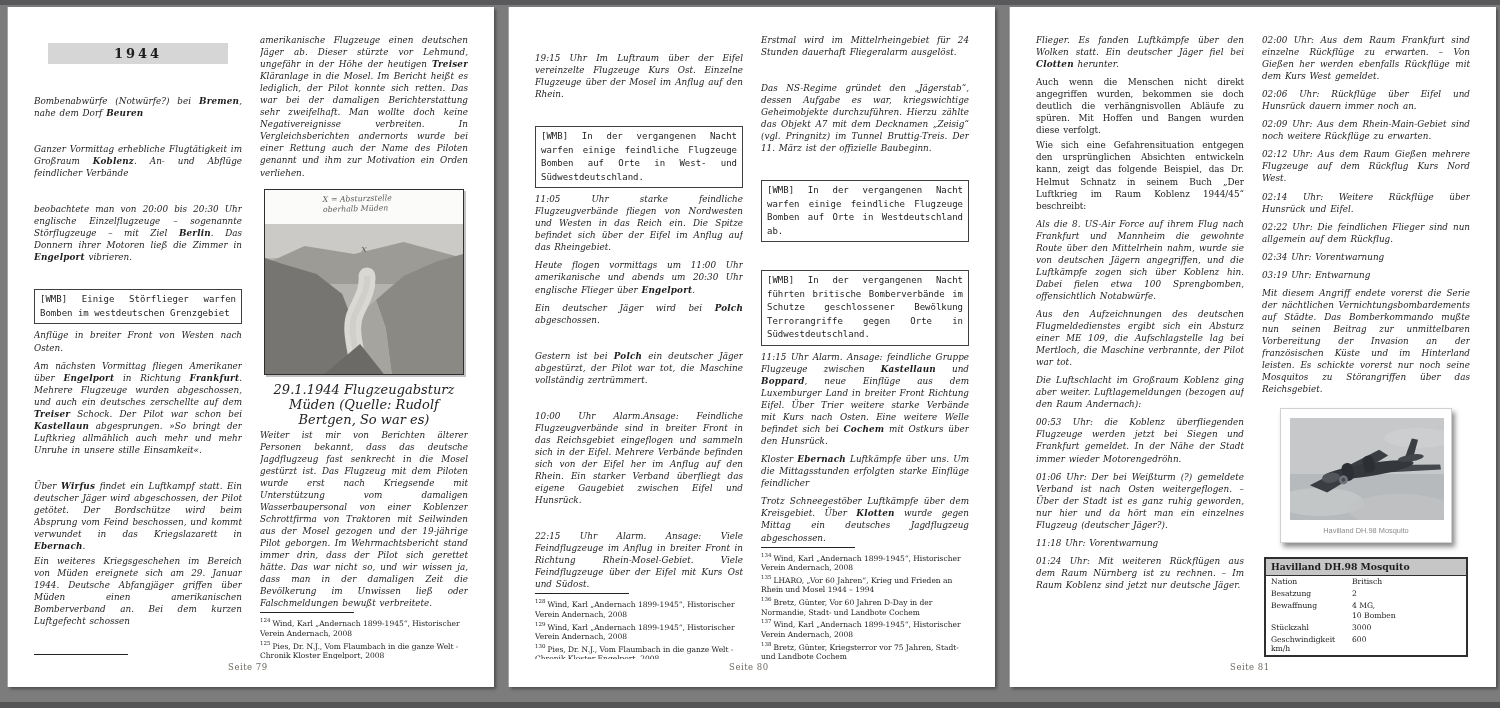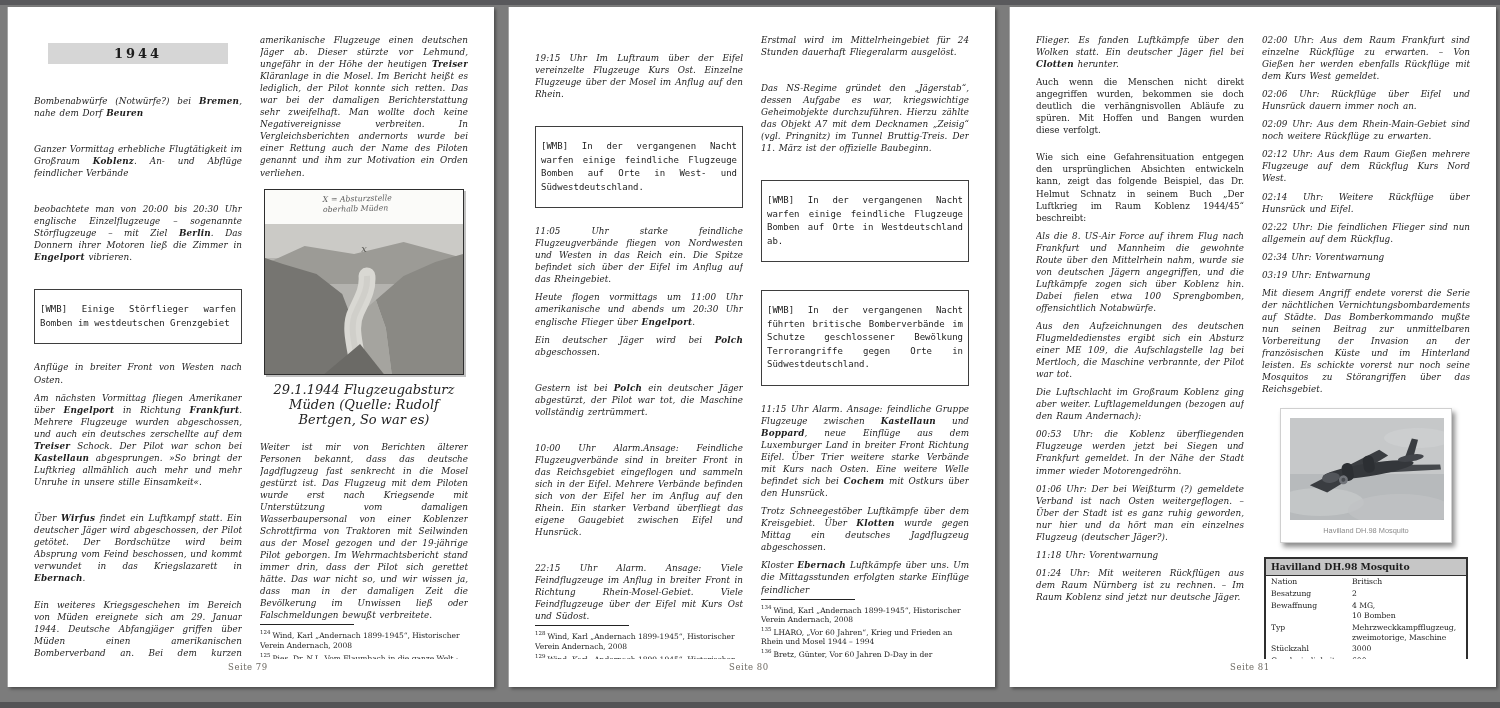--- a/index.html
+++ b/index.html
@@ -27,25 +27,25 @@
   .h{
     text-align:center;font-weight:bold;font-size:10px;margin:13px 0 5px 0;
     white-space:nowrap;overflow:hidden;
   }
   .h.hi{font-style:italic;}
   .p{
     font-size:8.8px;line-height:1.37;text-align:justify;font-style:italic;
     margin:3px 0;word-spacing:1px;
   }
   .p.u{font-style:normal;}
-  .p.mt{margin-top:12px;}
+  .p.mt{margin-top:0;}
   .p b{letter-spacing:.2px;}
   .wmb{
     font-family:"DejaVu Sans Mono", monospace;font-size:9px;line-height:1.5;
-    border:1px solid #3e3e3e;padding:13px 5px;margin:5px 0;text-align:justify;
+    border:1px solid #3e3e3e;padding:3px 5px;margin:5px 0;text-align:justify;
     text-align-last:left;
   }
   .fns{
     margin-top:auto;padding-top:0;font-size:7.5px;line-height:1.32;
     font-style:normal;
   }
   .fns .rule{width:45%;border-top:1px solid #222;margin-bottom:4px;}
   .fn{margin:0 0 1px 0;text-align:left;}
   .fn sup{font-size:5.5px;margin-right:2px;}
   .cap{font-size:13px;font-style:italic;text-align:center;margin:5px 6px 2px 6px;color:#222;}
@@ -163,22 +163,22 @@
         </div>
         <div class="col">
           <div class="p">Erstmal wird im Mittelrheingebiet für 24 Stunden dauerhaft Fliegeralarm ausgelöst.</div>
           <div class="h hi"></div>
           <div class="p">Das NS-Regime gründet den „Jägerstab“, dessen Aufgabe es war, kriegswichtige Geheimobjekte durchzuführen. Hierzu zählte das Objekt A7 mit dem Decknamen „Zeisig“ (vgl. Pringnitz) im Tunnel Bruttig-Treis. Der 11. März ist der offizielle Baubeginn.</div>
           <div class="h"></div>
           <div class="wmb">[WMB] In der vergangenen Nacht warfen einige feindliche Flugzeuge Bomben auf Orte in Westdeutschland ab.</div>
           <div class="h"></div>
           <div class="wmb">[WMB] In der vergangenen Nacht führten britische Bomberverbände im Schutze geschlossener Bewölkung Terrorangriffe gegen Orte in Südwestdeutschland.</div>
           <div class="p mt">11:15 Uhr Alarm. Ansage: feindliche Gruppe Flugzeuge zwischen <b>Kastellaun</b> und <b>Boppard</b>, neue Einflüge aus dem Luxemburger Land in breiter Front Richtung Eifel. Über Trier weitere starke Verbände mit Kurs nach Osten. Eine weitere Welle befindet sich bei <b>Cochem</b> mit Ostkurs über den Hunsrück.</div>
+          <div class="p">Kloster <b>Ebernach</b> Luftkämpfe über uns. Um die Mittagsstunden erfolgten starke Einflüge feindlicher</div>
           <div class="p">Trotz Schneegestöber Luftkämpfe über dem Kreisgebiet. Über <b>Klotten</b> wurde gegen Mittag ein deutsches Jagdflugzeug abgeschossen.</div>
-          <div class="p">Kloster <b>Ebernach</b> Luftkämpfe über uns. Um die Mittagsstunden erfolgten starke Einflüge feindlicher</div>
           <div class="fns">
             <div class="rule"></div>
             <div class="fn"><sup>134</sup>Wind, Karl „Andernach 1899-1945“, Historischer Verein Andernach, 2008</div>
             <div class="fn"><sup>135</sup>LHARO, „Vor 60 Jahren“, Krieg und Frieden an Rhein und Mosel 1944 – 1994</div>
             <div class="fn"><sup>136</sup>Bretz, Günter, Vor 60 Jahren D-Day in der Normandie, Stadt- und Landbote Cochem</div>
             <div class="fn"><sup>137</sup>Wind, Karl „Andernach 1899-1945“, Historischer Verein Andernach, 2008</div>
             <div class="fn"><sup>138</sup>Bretz, Günter, Kriegsterror vor 75 Jahren, Stadt- und Landbote Cochem</div>
           </div>
         </div>
       </div>
@@ -241,25 +241,20 @@
             <div class="spec-row">
               <div class="spec-label">Besatzung</div>
               <div class="spec-val">2</div>
             </div>
             <div class="spec-row">
               <div class="spec-label">Bewaffnung</div>
               <div class="spec-val">4 MG,
 10 Bomben</div>
             </div>
             <div class="spec-row">
-              <div class="spec-label">Typ</div>
-              <div class="spec-val">Mehrzweckkampfflugzeug,
-zweimotorige, Maschine</div>
-            </div>
-            <div class="spec-row">
               <div class="spec-label">Stückzahl</div>
               <div class="spec-val">3000</div>
             </div>
             <div class="spec-row">
               <div class="spec-label">Geschwindigkeit km/h</div>
               <div class="spec-val">600</div>
             </div>
           </div>
         </div>
       </div>

